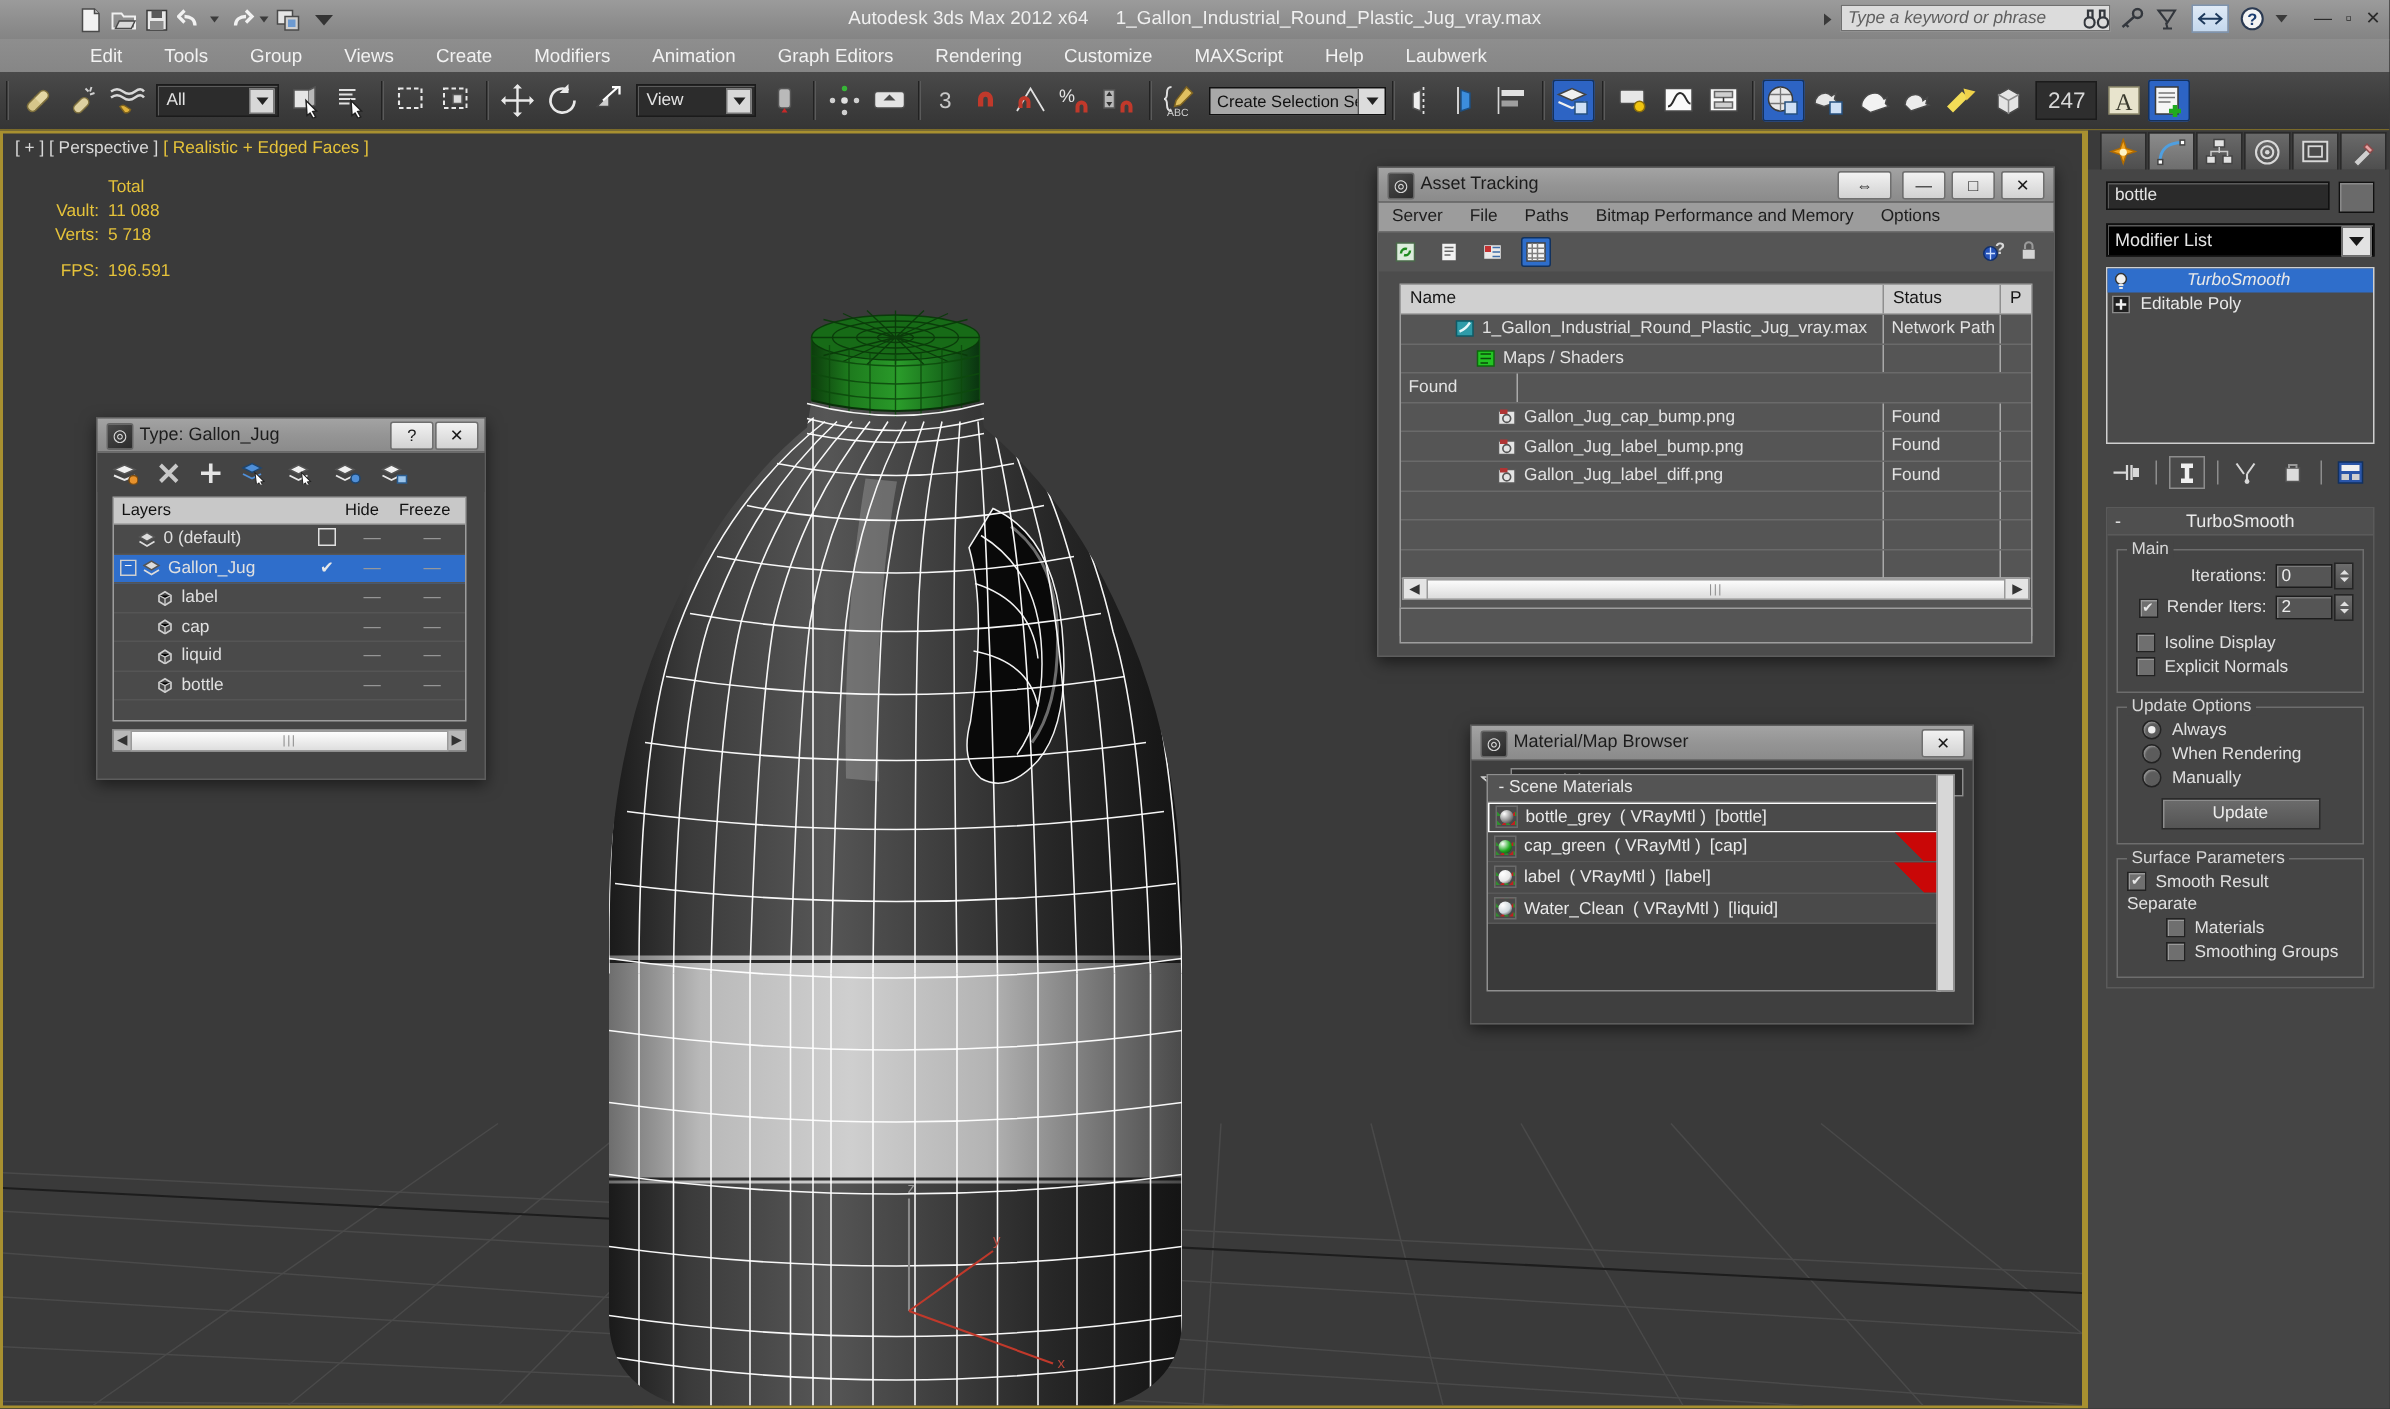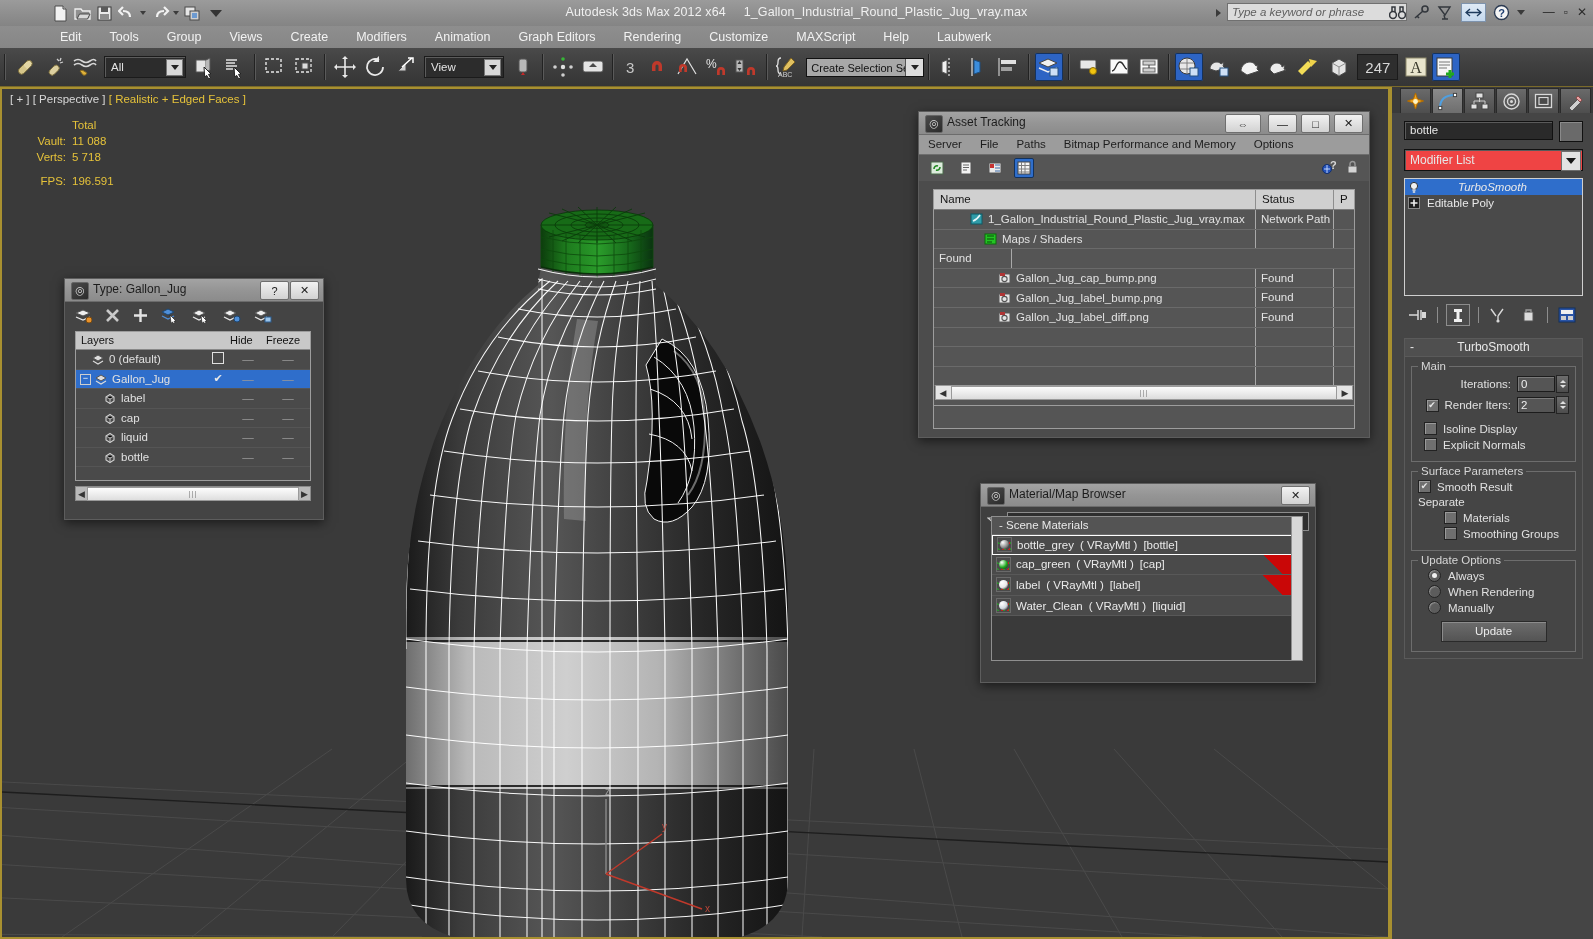--- a/index.html
+++ b/index.html
@@ -140,21 +140,21 @@
   .cmdpanel{position:absolute;left:1390px;top:87px;width:203px;height:852px;background:#454545;
     border-left:2px solid #a89030;box-sizing:border-box;}
   .cp-tabs{height:26px;display:flex;align-items:flex-end;padding-left:8px;gap:1px;background:#3a3a3a;}
   .cp-tab{width:29px;height:24px;background:linear-gradient(180deg,#6a6a6a,#4e4e4e);
     border:1px solid #2a2a2a;border-bottom:none;display:flex;align-items:center;justify-content:center;}
   .cp-tab.on{background:linear-gradient(180deg,#8b8b8b,#6e6e6e);}
   .cp-name{margin:8px 10px 0 12px;display:flex;gap:6px;}
   .cp-nameinp{flex:1;height:19px;background:#2a2a2a;border:1px solid #111;
     box-shadow:inset 1px 1px 0 #5a5a5a;color:#e6e6e6;font-size:11.5px;line-height:17px;padding-left:5px;box-sizing:border-box;}
   .cp-color{width:22px;height:19px;background:#6a6a6a;border:1px solid #111;box-shadow:inset 1px 1px 0 #8a8a8a;}
-  .cp-modlist{margin:7px 10px 2px 12px;height:22px;background:#ef4444;border:1px solid #111;
+  .cp-modlist{margin:7px 10px 2px 12px;height:22px;background:#000000;border:1px solid #111;
     box-shadow:inset 1px 1px 0 #5a5a5a;position:relative;color:#e6e6e6;font-size:12px;line-height:20px;padding-left:5px;box-sizing:border-box;}
   .cp-modlist .dd{position:absolute;right:1px;top:1px;width:18px;height:18px;background:#e2e2e2;border:1px solid #6d6d6d;display:flex;align-items:center;justify-content:center;}
   .cp-modlist .dd i{width:0;height:0;border-left:5px solid transparent;border-right:5px solid transparent;border-top:6px solid #181818;}
   .cp-stack{margin:7px 10px 0 12px;height:118px;background:#4a4a4a;border:1px solid #cfcfcf;box-sizing:border-box;}
   .cp-mrow{height:16px;display:flex;align-items:center;font-size:11.5px;color:#e8e8e8;padding-left:3px;}
   .cp-mrow.sel{background:#2f6ecb;font-style:italic;}
   .cp-mbtns{height:30px;display:flex;align-items:center;justify-content:center;gap:8px;margin-top:4px;}
   .cp-mbtn{width:22px;height:20px;display:flex;align-items:center;justify-content:center;}
   .cp-mbtn.box{border:1px solid #8d8d8d;background:#4a4a4a;}
   .cp-vsep{width:1px;height:16px;background:#8d8d8d;}
@@ -1241,51 +1241,51 @@
           <span class="chk"></span>
           <span>Isoline Display</span>
         </div>
         <div class="rowf" style="padding-left:6px;">
           <span class="chk"></span>
           <span>Explicit Normals</span>
         </div>
       </div>
 
       <div class="grp">
+        <span class="gl">Update Options</span>
+        <div id="upd-opts">
+            <div class="rowf" style="padding-left: 10px;">
+              <span class="rad on"></span>
+              <span>Always</span>
+            </div>
+            <div class="rowf" style="padding-left: 10px;">
+              <span class="rad"></span>
+              <span>When Rendering</span>
+            </div>
+            <div class="rowf" style="padding-left: 10px;">
+              <span class="rad"></span>
+              <span>Manually</span>
+            </div>
+          </div>
+        <div class="btnwide">Update</div>
+      </div>
+
+      <div class="grp">
         <span class="gl">Surface Parameters</span>
         <div class="rowf">
           <span class="chk on"></span>
           <span>Smooth Result</span>
         </div>
         <div class="rowf">
           <span>Separate</span>
         </div>
         <div class="rowf" style="padding-left:26px;">
           <span class="chk"></span>
           <span>Materials</span>
         </div>
         <div class="rowf" style="padding-left:26px;">
           <span class="chk"></span>
           <span>Smoothing Groups</span>
         </div>
       </div>
-
-      <div class="grp">
-        <span class="gl">Update Options</span>
-        <div id="upd-opts">
-            <div class="rowf" style="padding-left: 10px;">
-              <span class="rad on"></span>
-              <span>Always</span>
-            </div>
-            <div class="rowf" style="padding-left: 10px;">
-              <span class="rad"></span>
-              <span>When Rendering</span>
-            </div>
-            <div class="rowf" style="padding-left: 10px;">
-              <span class="rad"></span>
-              <span>Manually</span>
-            </div>
-          </div>
-        <div class="btnwide">Update</div>
-      </div>
     </div>
   </div>
 </div>
 
 </body></html>

